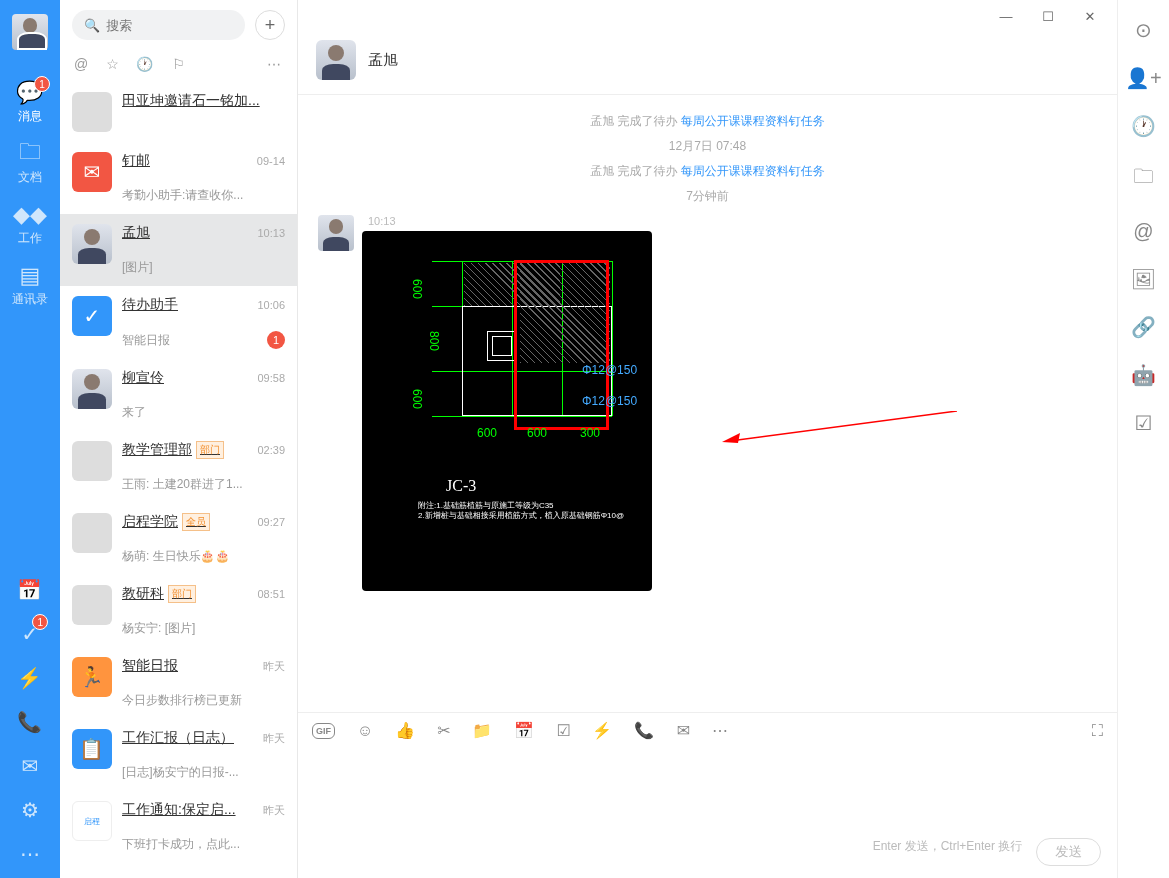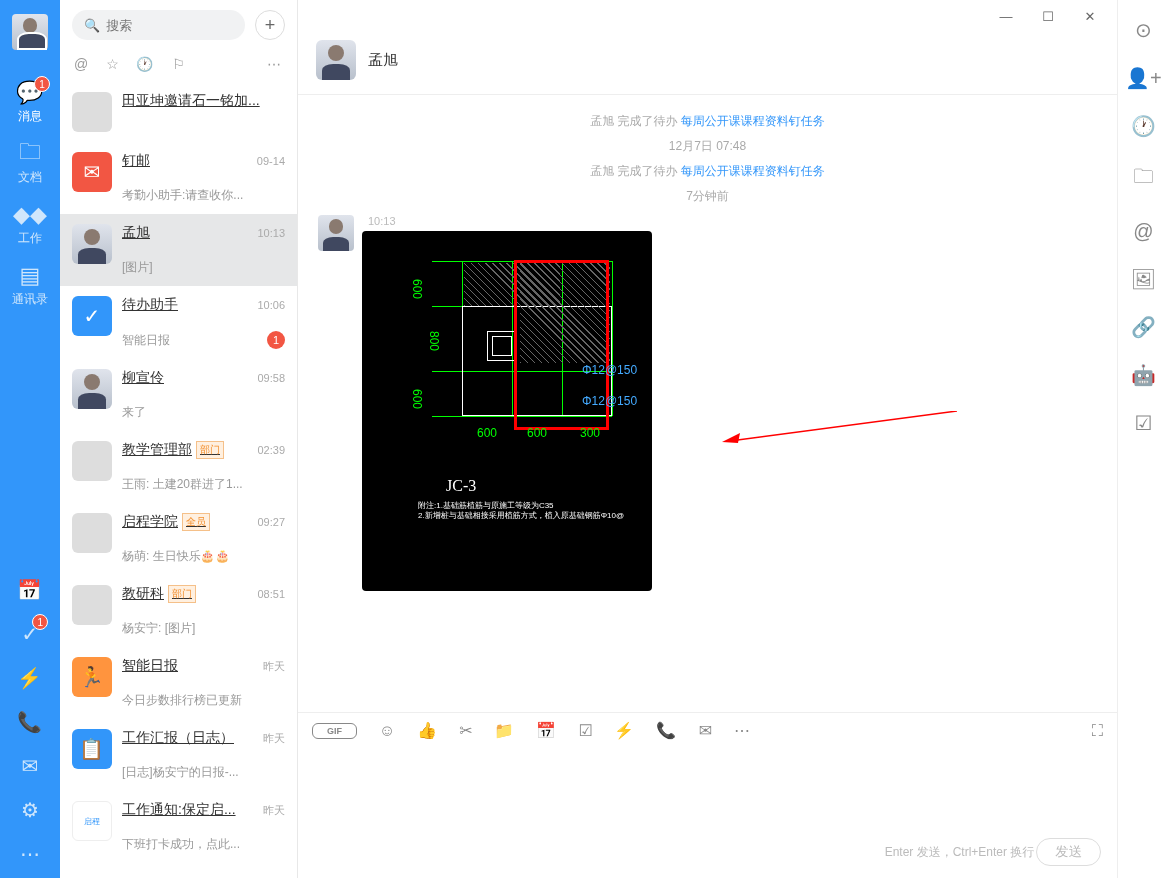--- a/index.html
+++ b/index.html
@@ -59,21 +59,21 @@
 .cad-redbox { position:absolute; border:3px solid #f00; top:9px; left:112px; width:95px; height:170px; }
 .cad-title { position:absolute; color:#fff; font-size:16px; left:84px; top:246px; font-family:serif; }
 .cad-note { position:absolute; color:#fff; font-size:8px; left:56px; top:270px; line-height:1.3; }
 .cad-dim { position:absolute; color:#0f0; font-size:12px; }
 .arrow-annotation { position:absolute; top:180px; left:360px; width:235px; height:35px; pointer-events:none; }
 .input-area { border-top:1px solid #eee; }
 .toolbar { display:flex; align-items:center; padding:8px 14px; gap:22px; color:#888; font-size:16px; }
 .toolbar-icon { cursor:pointer; }
 .toolbar-spacer { flex:1; }
 .text-input { height:130px; padding:10px 16px; position:relative; }
-.send-row { position:absolute; bottom:12px; right:16px; display:flex; align-items:center; gap:2px; font-size:12px; color:#bbb; }
+.send-row { position:absolute; bottom:12px; right:16px; display:flex; gap:14px; font-size:12px; color:#bbb; }
 .send-btn { padding:4px 18px; border:1px solid #ddd; border-radius:14px; color:#bbb; cursor:pointer; background:#fff; }
 
 .right-bar { width:52px; border-left:1px solid #eee; display:flex; flex-direction:column; align-items:center; padding-top:18px; gap:24px; color:#888; font-size:20px; }
 .right-icon { cursor:pointer; }
 
 .person-avatar { background:linear-gradient(180deg,#e0e4ec 0%,#b8c0cc 100%); position:relative; }
 .person-avatar::before { content:""; position:absolute; width:40%; height:40%; background:#8a7a70; border-radius:50%; top:12%; left:30%; }
 .person-avatar::after { content:""; position:absolute; width:70%; height:40%; background:#404860; border-radius:40% 40% 0 0; bottom:0; left:15%; }
 </style>
 </head>
@@ -366,21 +366,21 @@
           <svg class="arrow-annotation" viewBox="0 0 235 35">
             <line x1="235" y1="0" x2="8" y2="30" stroke="#f00" stroke-width="1.5"></line>
             <polygon points="0,31 18,22 16,32" fill="#f00"></polygon>
           </svg>
         </div>
       </div>
     </div>
   </div>
   <div class="input-area">
     <div class="toolbar">
-      <span class="toolbar-icon" style="border:1px solid #888;border-radius:6px;font-size:9px;padding:2px 14px;font-weight:bold;">GIF</span>
+      <span class="toolbar-icon" style="border:1px solid #888;border-radius:6px;font-size:9px;padding:2px 3px;font-weight:bold;">GIF</span>
       <span class="toolbar-icon">☺</span>
       <span class="toolbar-icon">👍</span>
       <span class="toolbar-icon">✂</span>
       <span class="toolbar-icon">📁</span>
       <span class="toolbar-icon">📅</span>
       <span class="toolbar-icon">☑</span>
       <span class="toolbar-icon">⚡</span>
       <span class="toolbar-icon">📞</span>
       <span class="toolbar-icon">✉</span>
       <span class="toolbar-icon">⋯</span>

